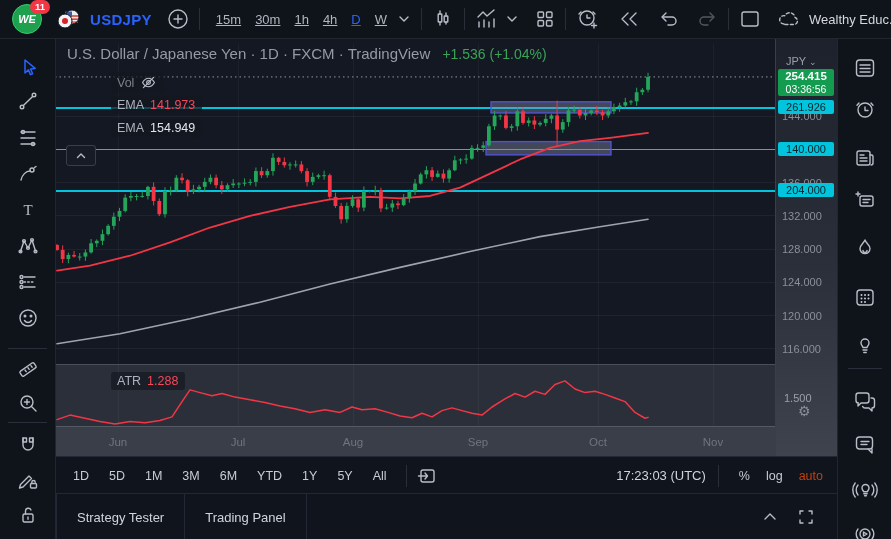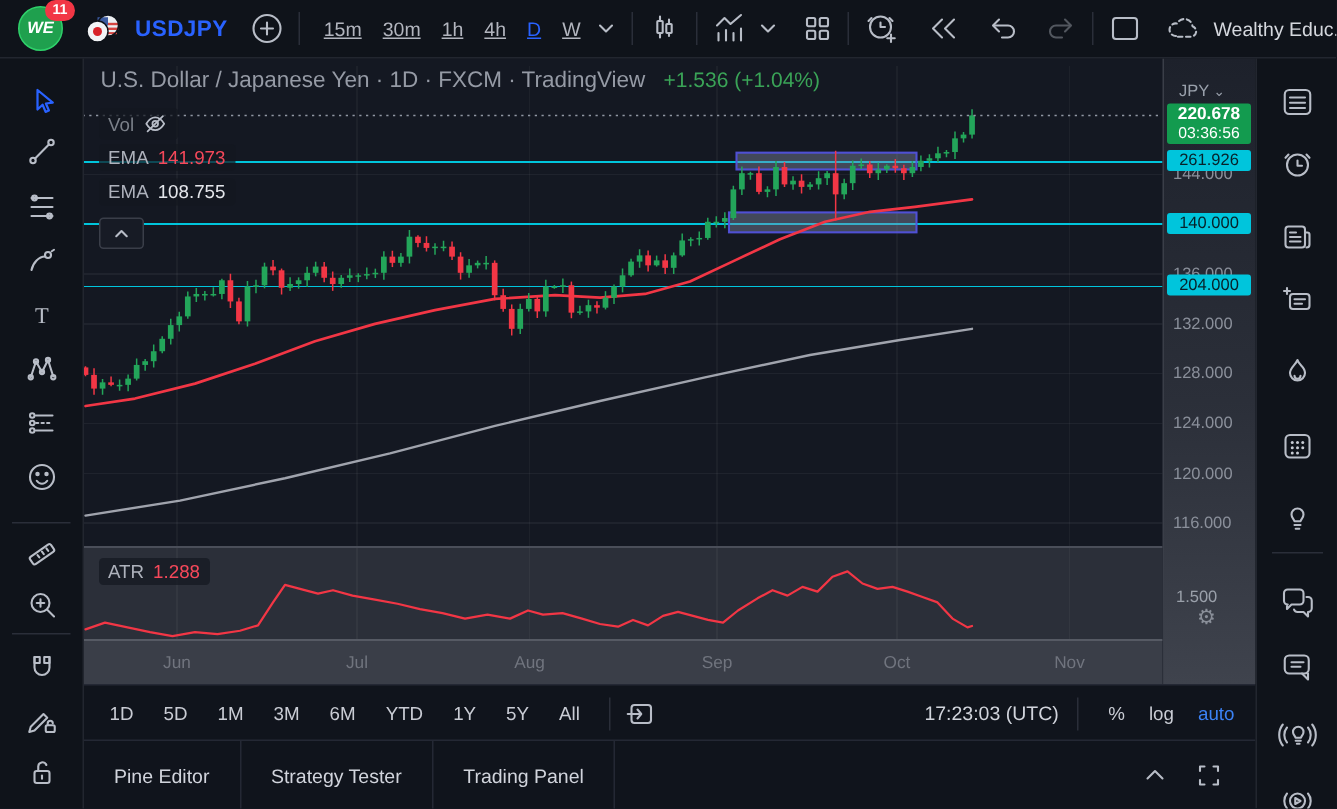--- a/index.html
+++ b/index.html
@@ -36,21 +36,21 @@
 
   
   .rightbar{left:837px;top:38px;width:54px;height:501px;background:#0f131a;border-left:1px solid #22262f;z-index:30;}
   .rtool{position:absolute;left:0;width:54px;height:34px;display:flex;align-items:center;justify-content:center;cursor:pointer;}
   .rsep{position:absolute;left:10px;width:34px;height:1px;background:#2a2e39;}
 
   
   .chart-title{left:67px;top:45px;font-size:15px;color:#959aa5;z-index:10;}
   .chart-title .chg{color:#3aa357;margin-left:8px;font-size:14px;}
   .legend-row{z-index:10;display:flex;align-items:center;gap:6px;background:rgba(19,23,32,.72);
-    padding:2px 7px 2px 6px;border-radius:3px;font-size:12.5px;color:#aeb2bc;}
+    padding:2px 7px 2px 6px;border-radius:3px;font-size:12.5px;color:#aeb2bc;margin-left:45px;}
   .legend-row .val-red{color:#f5485a;}
   .legend-row .val-light{color:#e3e5ea;}
   .collapse-btn{left:66px;top:145px;width:28px;height:19px;background:#171b25;border:1px solid #3a3e49;border-radius:3px;
     display:flex;align-items:center;justify-content:center;z-index:10;cursor:pointer;}
 
   
   .price-scale{left:775px;top:38px;width:62px;height:418px;
     background:linear-gradient(180deg,#1d212b 0%,#2b2f39 55%,#3f434d 100%);
     border-left:1px solid #3a3e48;z-index:20;font-size:11px;}
   .ps-currency{position:absolute;left:10px;top:7px;color:#99a0ab;font-size:11px;cursor:pointer;margin-top:10px;}
@@ -63,21 +63,21 @@
   .ps-atr{position:absolute;left:8px;color:#9aa0aa;}
   .ps-gear{position:absolute;left:22px;color:#8a8f99;font-size:14px;cursor:pointer;}
 
   
   .rangebar{left:55px;top:456px;width:782px;height:37px;background:#10141c;border-top:1px solid #242834;
     display:flex;align-items:center;z-index:25;font-size:12.5px;color:#c9ccd4;padding:0;}
   .range-btn{padding:3px 8px;margin:0 2px;border-radius:3px;cursor:pointer;}
   .rangebar .spacer{flex:1;}
   .clock{color:#d1d4dc;font-size:13px;cursor:pointer;}
   .scale-opt{margin:0 8px;cursor:pointer;}
-  .scale-opt.auto{color:#3b82f6;margin-right:14px;text-align:right;}
+  .scale-opt.auto{color:#c2410c;margin-right:14px;text-align:right;}
 
   
   .footer{left:55px;top:493px;width:782px;height:46px;background:#10141c;border-top:1px solid #242834;
     display:flex;align-items:center;z-index:25;font-size:13px;color:#d1d4dc;}
   .f-item{display:flex;align-items:center;gap:6px;padding:0 20px;height:100%;cursor:pointer;}
   .fsep{width:1px;height:46px;background:#242834;}
   .f-right{margin-left:auto;display:flex;align-items:center;gap:18px;padding-right:22px;}
 </style>
 </head>
 <body>
@@ -751,38 +751,38 @@
       <circle cx="10" cy="10" r="2.2"></circle>
       <path d="M4 16L16 4"></path>
   </svg>
 </div>
 <div class="abs legend-row" style="left:66px;top:96px">
   <span>EMA</span>
   <span class="val-red">141.973</span>
 </div>
 <div class="abs legend-row" style="left:66px;top:119px">
   <span>EMA</span>
-  <span class="val-light">108.755</span>
+  <span class="val-light">154.949</span>
 </div>
 <div class="abs collapse-btn">
   <svg class="icon" width="12" height="12" viewBox="0 0 12 12">
       <path d="M2.5 7.5L6 4l3.5 3.5"></path>
     </svg>
 </div>
 <div class="abs legend-row" style="left:66px;top:372px">
   <span>ATR</span>
   <span class="val-red">1.288</span>
 </div>
 
 <div class="price-scale abs" id="price-scale">
   <div class="ps-currency">
     <span>JPY</span> <span style="font-size:9px">⌄</span>
   </div>
   <div class="ps-last" id="last-badge" style="top: 30.9248px;">
-    <div class="lp">220.678</div>
+    <div class="lp">254.415</div>
     <div class="cd">03:36:56</div>
   </div>
   <div class="ps-atr" id="atr-axis-label" style="top: 354px;">1.500</div>
   <div class="ps-gear" style="top:365px">⚙</div>
 <div class="ps-gray" style="top: 72.3px;">144.000</div>
     <div class="ps-gray" style="top: 138.7px;">136.000</div>
     <div class="ps-gray" style="top: 171.9px;">132.000</div>
     <div class="ps-gray" style="top: 205.1px;">128.000</div>
     <div class="ps-gray" style="top: 238.3px;">124.000</div>
     <div class="ps-gray" style="top: 271.5px;">120.000</div>
@@ -900,21 +900,20 @@
   <div class="clock">17:23:03 (UTC)</div>
   <div class="vsep" style="margin:0 12px"></div>
   <div class="scale-opt">%</div>
   <div class="scale-opt">log</div>
   <div class="scale-opt auto">auto</div>
 </div>
 
 <div class="abs footer">
   <div id="footer-items" style="display:flex;align-items:center;height:100%">
       <div class="fsep"></div>
-      <div class="f-item">Pine Editor</div>
       <div class="fsep"></div>
       <div class="f-item">Strategy Tester</div>
       <div class="fsep"></div>
       <div class="f-item">Trading Panel</div>
       <div class="fsep"></div>
     </div>
   <div class="f-right">
     <svg class="icon" width="18" height="18" viewBox="0 0 18 18">
         <path d="M4 11l5-5 5 5"></path>
       </svg>

